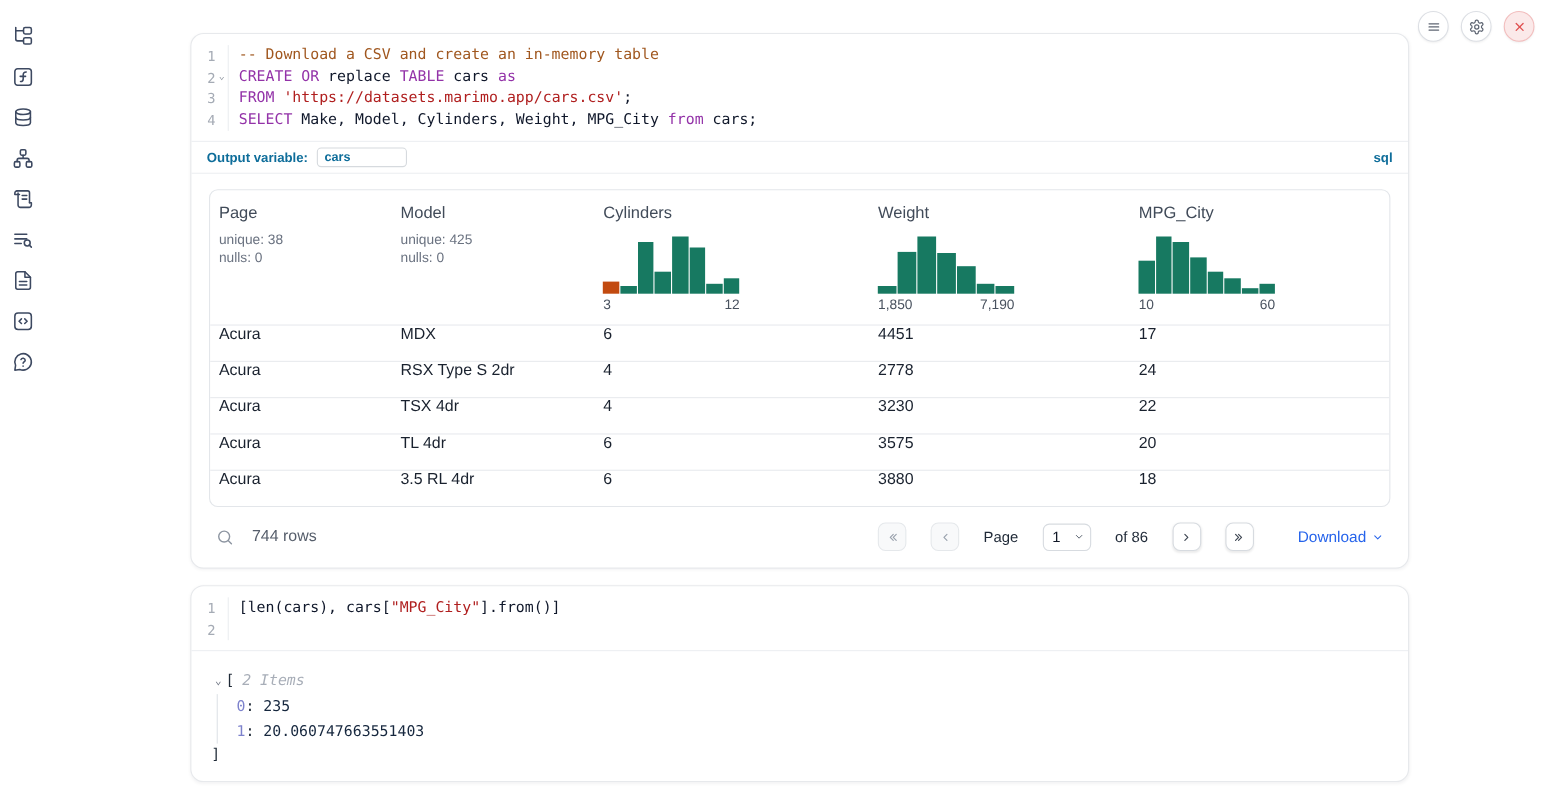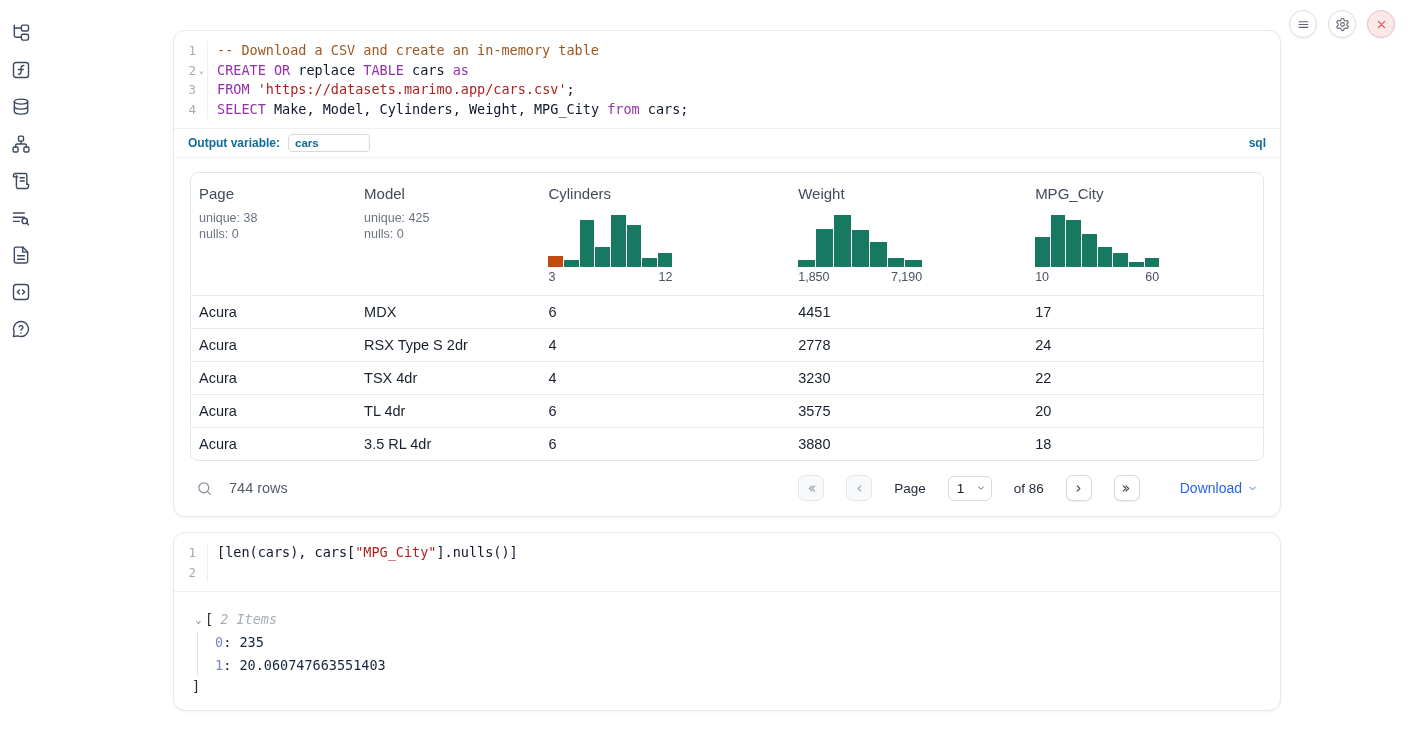--- a/index.html
+++ b/index.html
@@ -45,21 +45,21 @@
   .data-table { border:1px solid #e3e6ea; border-radius:8px; overflow:hidden; }
   .thead { display:flex; height:122px; }
   .th { padding:12px 8px 0 8px; }
   .th-name { font-size:15px; color:#414b59; cursor:pointer; }
   .th-stat { font-size:12.5px; color:#6a7280; margin-top:9px; }
   .th-stat + .th-stat { margin-top:2px; }
   .hist { display:flex; align-items:flex-end; gap:1px; width:124px; height:52px; margin-top:13px; }
   .hist-bar { flex:1; background:#177961; }
   .hist-bar-accent { background:#c24a10; }
   .hist-labels { display:flex; justify-content:space-between; width:124px; font-size:12.5px; color:#49525f; margin-top:3px; }
-  .tr { display:flex; border-top:1px solid #e8eaee; height:33px; align-items:center; }
+  .tr { display:flex; border-top:1px solid #e8eaee; height:33px; }
   .td { padding:0 8px; font-size:14.5px; color:#19212e; }
 
   
   .table-footer { display:flex; align-items:center; margin-top:11px; height:32px; padding:0 6px; }
   .search-btn { background:none; border:none; cursor:pointer; display:flex; }
   .search-btn svg { width:17px; height:17px; stroke:#8d95a1; stroke-width:1.8; fill:none; stroke-linecap:round; }
   .rows-count { margin-left:16px; font-size:14.5px; color:#565e6b; }
   .pager { margin-left:auto; display:flex; align-items:center; gap:22px; }
   .page-btn { width:26px; height:26px; border-radius:7px; display:flex; align-items:center; justify-content:center; cursor:pointer; background:#fff; border:1px solid #d7dbe0; box-shadow:0 1px 2px rgba(0,0,0,.08); }
   .page-btn svg { width:13px; height:13px; stroke:#3f4753; stroke-width:2; fill:none; stroke-linecap:round; stroke-linejoin:round; }
@@ -360,21 +360,21 @@
     <div class="gutter">
         <div class="gutter-line">
           <span class="ln-num">1</span>
           <span class="ln-fold"></span>
         </div>
         <div class="gutter-line">
           <span class="ln-num">2</span>
           <span class="ln-fold"></span>
         </div>
       </div>
-    <div class="code-lines"><div class="code-line"><span class="tok-plain">[len(cars), cars[</span><span class="tok-string">"MPG_City"</span><span class="tok-plain">].nulls()]</span></div></div>
+    <div class="code-lines"><div class="code-line"><span class="tok-plain">[len(cars), cars[</span><span class="tok-string">"MPG_City"</span><span class="tok-plain">].from()]</span></div></div>
   </div>
 
   <div class="py-output">
     <div class="tree-head">
       <button class="tree-chevron">⌄</button>
       <span class="tree-bracket">[</span>
       <span class="tree-items-label">2 Items</span>
     </div>
     <div class="tree-entries" id="tree-entries">
         <div class="tree-entry">

